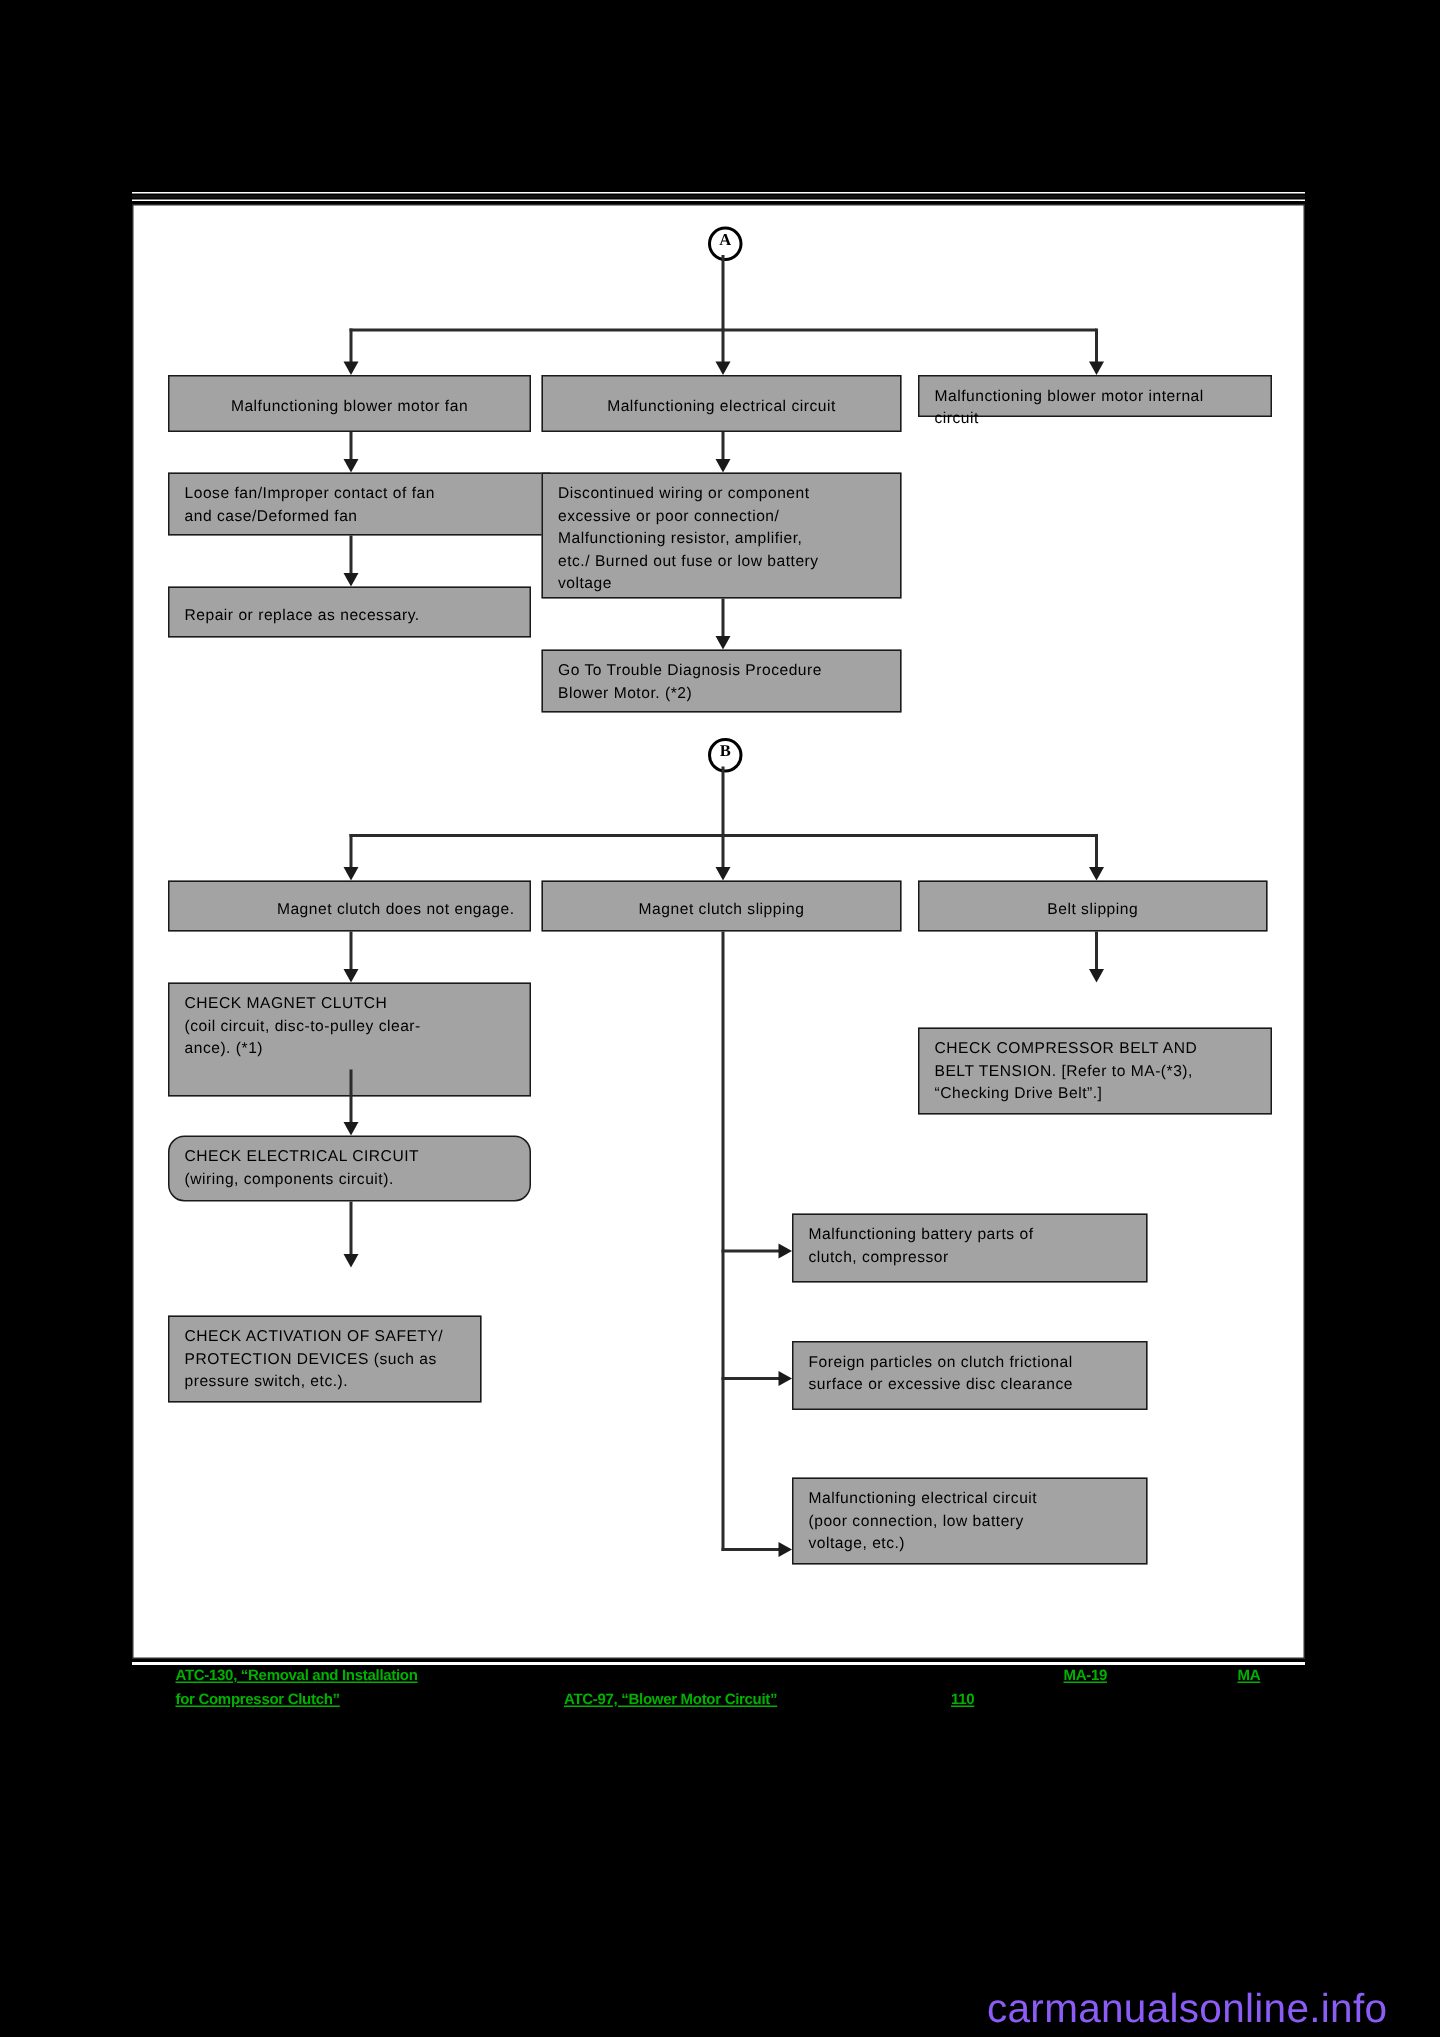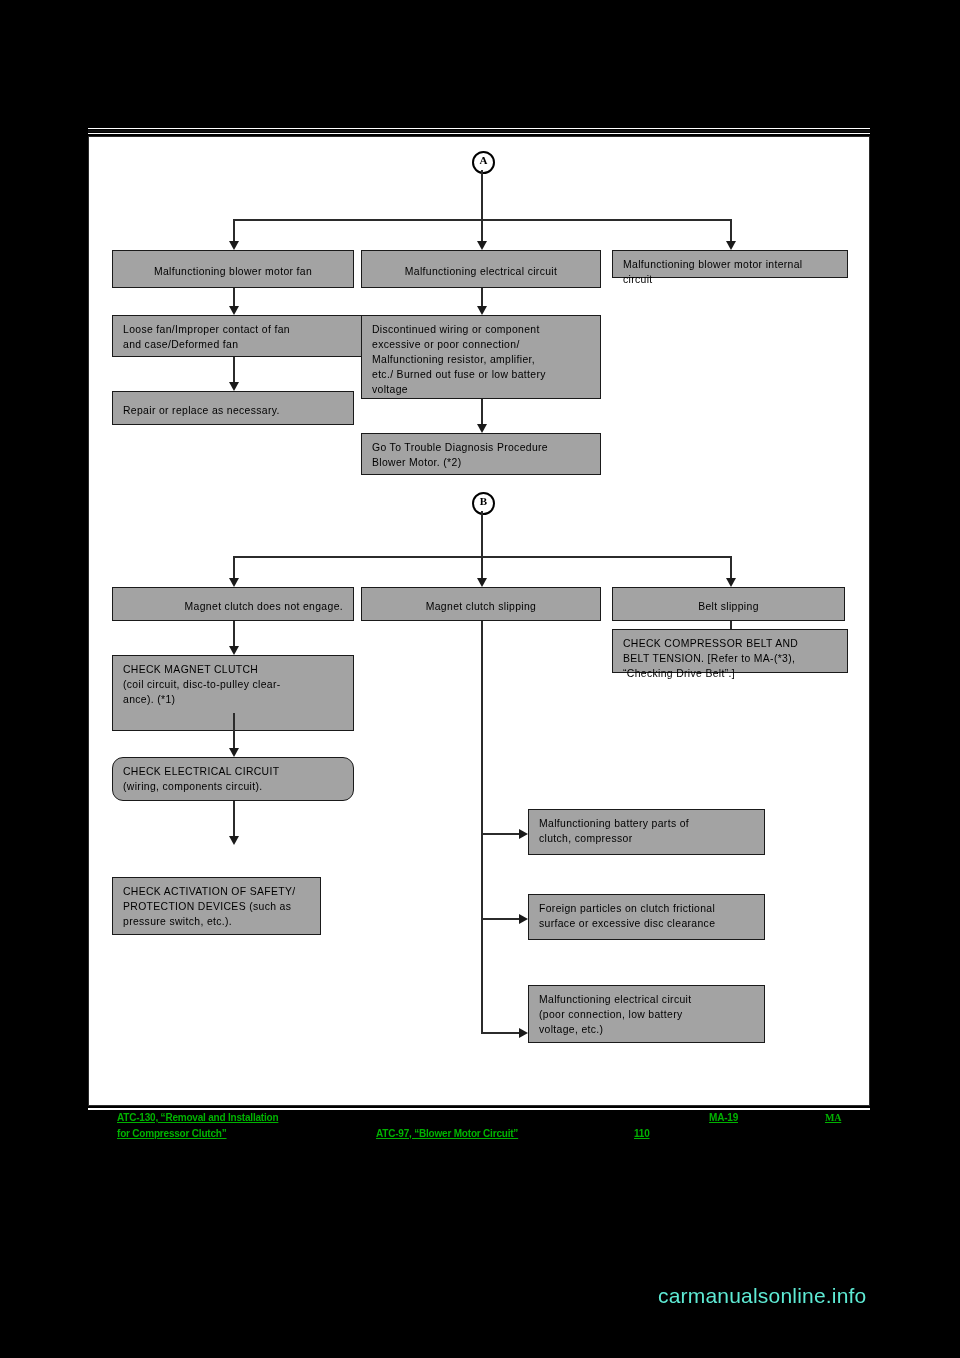--- a/index.html
+++ b/index.html
@@ -127,23 +127,23 @@
     font-size: 10px;
     letter-spacing: -0.2px;
     text-decoration: underline;
     text-underline-offset: 1px;
     white-space: nowrap;
     font-family: "Liberation Sans", sans-serif;
   }
   #watermark {
     position: absolute;
     left: 658px;
-    top: 1284px;
-    color: #5eead4;
-    font-size: 21px;
+    top: 1324px;
+    color: #8b5cf6;
+    font-size: 27px;
     letter-spacing: 0.2px;
     font-family: "Liberation Sans", sans-serif;
   }
 </style>
 </head>
 <body>
 
 <div id="page">
 
   <div id="top-rule"></div>
@@ -251,21 +251,21 @@
     <div class="vline" style="left:144px; top:664px; height:40px;"></div>
     <div class="arrow-down" style="left:140px; top:699px;"></div>
     <div class="fbox" style="left:23px; top:708px; width:209px; height:58px;margin-top:32px;">
       <span class="ln">CHECK ACTIVATION OF SAFETY/</span>
       <span class="ln">PROTECTION DEVICES (such as</span>
       <span class="ln">pressure switch, etc.).</span>
     </div>
 
     <div class="vline" style="left:641px; top:484px; height:30px;"></div>
     <div class="arrow-down" style="left:637px; top:509px;"></div>
-    <div class="fbox" style="left:523px; top:492px; width:236px; height:44px;">
+    <div class="fbox" style="left:523px; top:548px; width:236px; height:58px;">
       <span class="ln">CHECK COMPRESSOR BELT AND</span>
       <span class="ln">BELT TENSION. [Refer to MA-(*3),</span>
       <span class="ln">“Checking Drive Belt”.]</span>
     </div>
 
     <div class="vline" style="left:392px; top:484px; height:413px;"></div>
 
     <div class="hline" style="left:392px; top:696px; width:42px;"></div>
     <div class="arrow-right" style="left:430px; top:692px;"></div>
     <div class="fbox" style="left:439px; top:672px; width:237px; height:46px;">
@@ -292,19 +292,19 @@
 
   <div id="bottom-rule"></div>
 
   <a class="xlink" href="#" style="left:117px; top:1112px;">ATC-130, “Removal and Installation</a>
   <a class="xlink" href="#" style="left:117px; top:1128px;">for Compressor Clutch”</a>
 
   <a class="xlink" href="#" style="left:376px; top:1128px;">ATC-97, “Blower Motor Circuit”</a>
 
   <a class="xlink" href="#" style="left:709px; top:1112px;">MA-19</a>
 
-  <a class="xlink" href="#" style="left:825px; top:1112px;font-family:Liberation Serif, serif;">MA</a>
+  <a class="xlink" href="#" style="left:825px; top:1112px;">MA</a>
 
   <a class="xlink" href="#" style="left:634px; top:1128px;">110</a>
 
   <div id="watermark">carmanualsonline.info</div>
 
 </div>
 
 </body></html>

